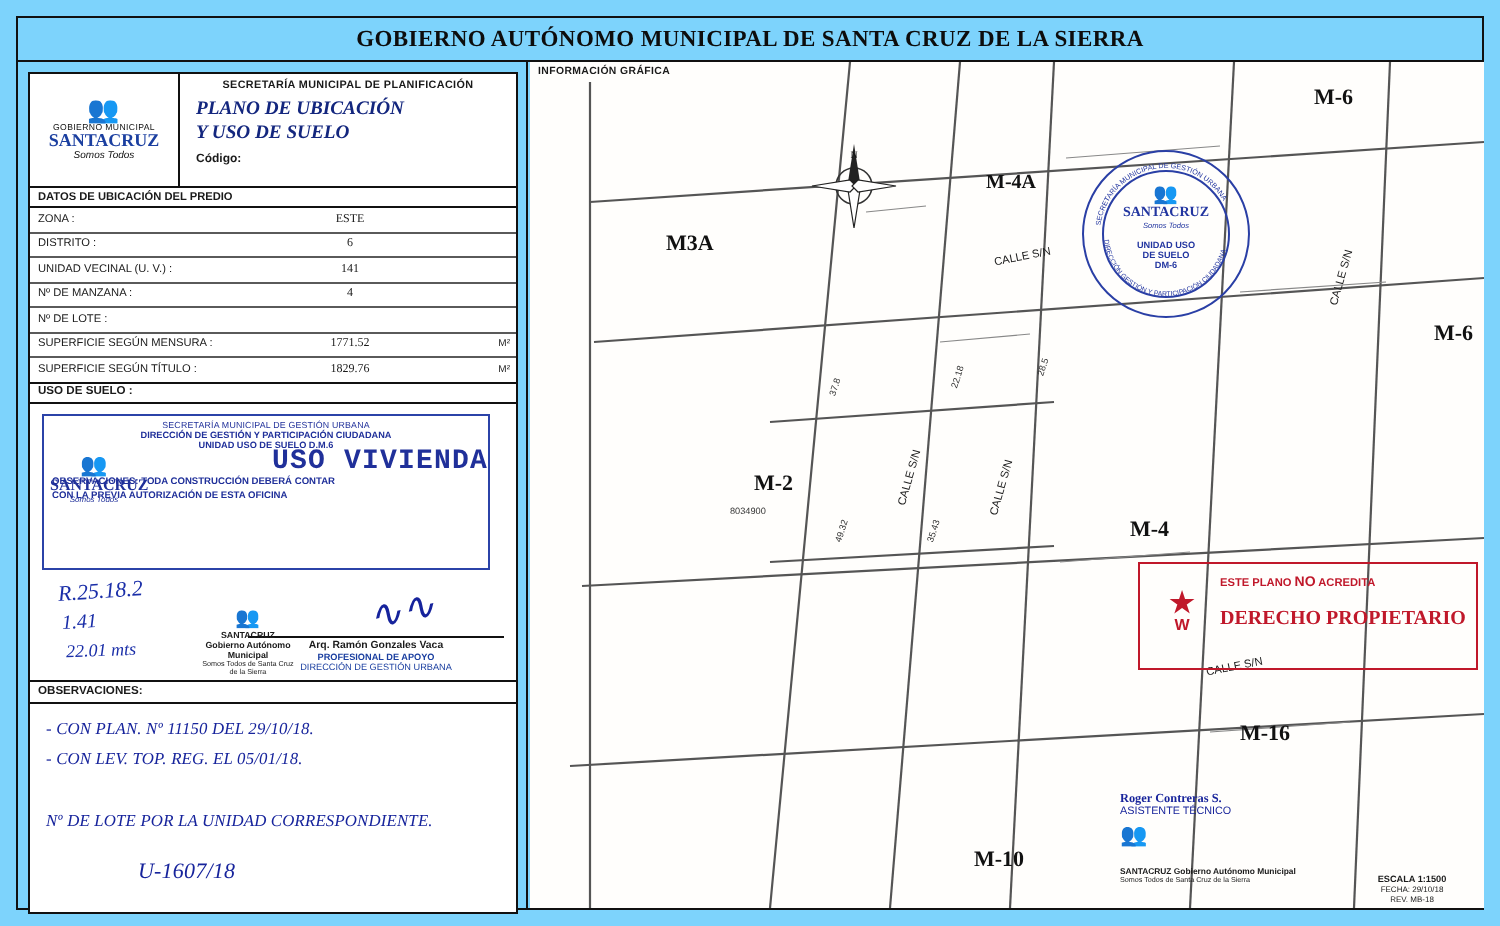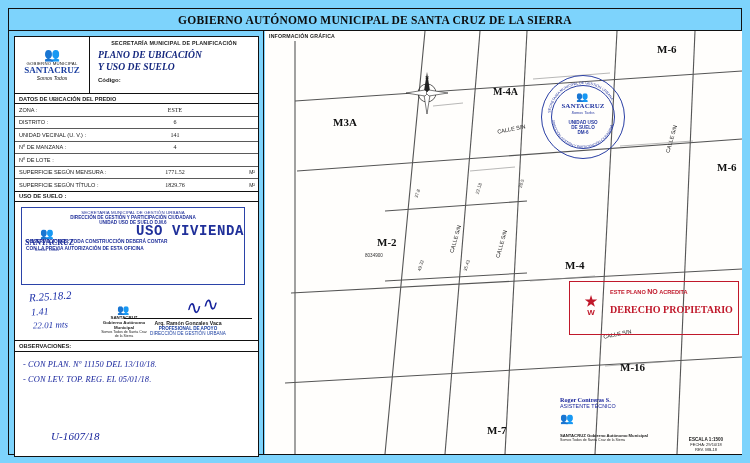--- a/index.html
+++ b/index.html
@@ -63,21 +63,21 @@
   .munilogo .m1{font-size:4.4px;font-weight:bold;}
   .munilogo .m2{font-size:3.6px;}
 
   .obs-band{font-size:5.8px;font-weight:bold;padding:2px 4px;border-bottom:1px solid #111;}
   .obs-body{height:104px;position:relative;}
   .obs-line{position:absolute;left:8px;font-size:8.4px;color:#17249c;font-family:"Liberation Serif",serif;font-style:italic;letter-spacing:.1px;}
   .ol1{top:8px;}
   .ol2{top:23px;}
   .ol3{top:39px;}
   .ol4{top:54px;}
-  .ol5{top:78px;left:36px;font-size:11px;}
+  .ol5{top:78px;left:54px;font-size:11px;}
 
   
   .map{position:absolute;left:265px;top:31px;width:477px;height:423px;overflow:hidden;background:#fffefc;}
   .map-label{position:absolute;left:4px;top:2px;font-size:5.2px;font-weight:bold;letter-spacing:.2px;}
   .mblk{position:absolute;font-family:Liberation Serif, serif;font-weight:bold;color:#111;}
   .rdlbl{position:absolute;font-size:5.6px;color:#222;font-family:"Liberation Sans",sans-serif;}
   .dim{position:absolute;font-size:4.6px;color:#333;}
 
   
   .seal{position:absolute;left:276px;top:44px;width:82px;height:82px;border:1.6px solid #2a3fa5;border-radius:50%;color:#2336a0;}
@@ -208,22 +208,23 @@
 
       <div class="munilogo">
         <div style="font-size:10px;line-height:10px;">👥</div>
         <div class="m1">SANTACRUZ  Gobierno Autónomo Municipal</div>
         <div class="m2">Somos Todos    de Santa Cruz de la Sierra</div>
       </div>
     </div>
 
     <div class="obs-band">OBSERVACIONES:</div>
     <div class="obs-body">
-      <div class="obs-line ol1">- CON PLAN. Nº 11150 DEL 13/10/18.</div>
+      <div class="obs-line ol1">- CON PLAN. Nº 11150 DEL 29/10/18.</div>
       <div class="obs-line ol2">- CON LEV. TOP. REG. EL 05/01/18.</div>
+      <div class="obs-line ol4">  Nº DE LOTE POR LA UNIDAD CORRESPONDIENTE.</div>
       <div class="obs-line ol5">U-1607/18</div>
     </div>
   </div>
 
   <div class="map">
 
     <div class="map-label">INFORMACIÓN GRÁFICA</div>
 
     <svg width="477" height="423" style="position:absolute;left:0;top:0;">
       <g stroke="#555" stroke-width="1.1" fill="none">
@@ -259,21 +260,21 @@
       <text x="22" y="8" font-size="5" text-anchor="middle" fill="#111" font-family="Liberation Serif, serif">N</text>
     </svg>
 
     <div class="mblk" style="left:392px;top:12px;font-size:11px;">M-6</div>
     <div class="mblk" style="left:228px;top:55px;font-size:10px;">M-4A</div>
     <div class="mblk" style="left:68px;top:85px;font-size:11px;">M3A</div>
     <div class="mblk" style="left:452px;top:130px;font-size:11px;">M-6</div>
     <div class="mblk" style="left:112px;top:205px;font-size:11px;">M-2</div>
     <div class="mblk" style="left:300px;top:228px;font-size:11px;">M-4</div>
     <div class="mblk" style="left:355px;top:330px;font-size:11px;">M-16</div>
-    <div class="mblk" style="left:222px;top:393px;font-size:11px;">M-7</div>
+    <div class="mblk" style="left:222px;top:393px;font-size:11px;">M-10</div>
 
     <div class="rdlbl" style="left:232px;top:95px;transform:rotate(-11deg);">CALLE S/N</div>
     <div class="rdlbl" style="left:392px;top:105px;transform:rotate(-74deg);">CALLE S/N</div>
     <div class="rdlbl" style="left:176px;top:205px;transform:rotate(-74deg);">CALLE S/N</div>
     <div class="rdlbl" style="left:222px;top:210px;transform:rotate(-74deg);">CALLE S/N</div>
     <div class="rdlbl" style="left:338px;top:300px;transform:rotate(-11deg);">CALLE S/N</div>
 
     <div class="dim" style="left:148px;top:160px;transform:rotate(-72deg);">37.8</div>
     <div class="dim" style="left:208px;top:155px;transform:rotate(-72deg);">22.18</div>
     <div class="dim" style="left:252px;top:150px;transform:rotate(-72deg);">28.5</div>

